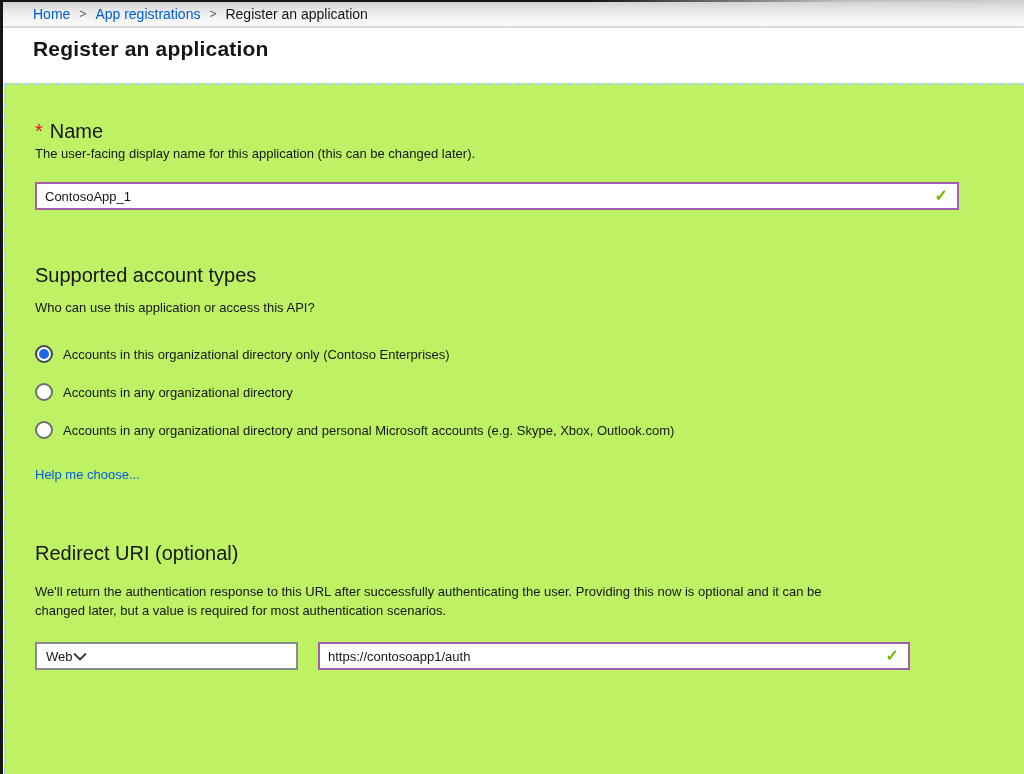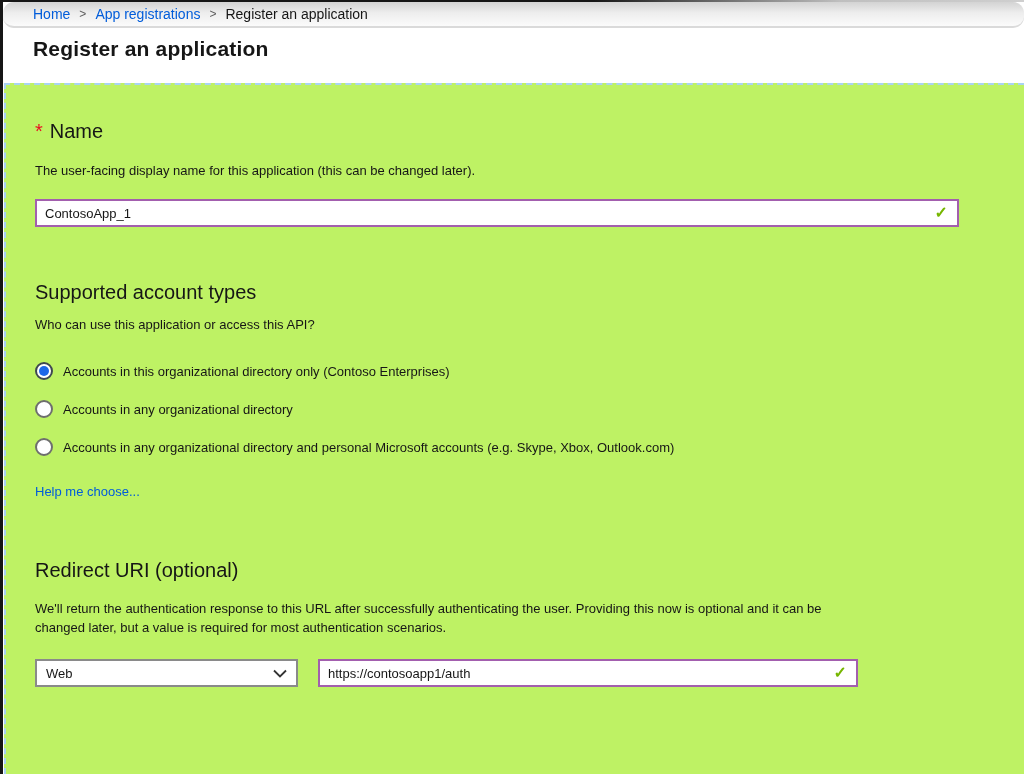--- a/index.html
+++ b/index.html
@@ -11,21 +11,21 @@
   }
   .left-edge-bar { position:absolute; left:0; top:0; width:3px; height:774px; background:#161616; z-index:9; }
   .top-edge-line { position:absolute; left:0; top:0; width:1024px; height:2px; z-index:10;
     background:linear-gradient(to right,#161616 0%,#161616 58%,#bfbfbf 82%,#cfcfcf 100%); }
 
   
   .breadcrumb-bar {
     position:absolute; top:2px; left:3px; right:0; height:26px;
     background:linear-gradient(to bottom,#d3d3d3 0%,#ededed 45%,#fbfbfb 100%);
     border-bottom:2px solid #dadada;
-    display:flex; align-items:center; padding-left:30px; font-size:14px;border-radius:11px;
+    display:flex; align-items:center; padding-left:30px; font-size:14px;
   }
   .crumb-link { color:#015cda; cursor:pointer; }
   .crumb-sep { color:#5e5e5e; margin:0 9px; font-size:12px; }
   .crumb-current { color:#161616; }
 
   
   .page-header { position:absolute; top:30px; left:3px; right:0; height:53px; background:#fff; padding-left:30px; }
   .page-title { font-size:21px; font-weight:700; color:#161616; margin:7px 0 0 0; line-height:24px; letter-spacing:0.2px; }
   .preview-badge { font-size:10px; color:#737373; letter-spacing:1.2px; margin-top:2px; }
 
@@ -34,21 +34,21 @@
     position:absolute; top:83px; left:4px; right:0; bottom:0;
     border-top:2px dashed #a9d3f2; border-left:2px dashed #a9d3f2;
     background:#bef264; padding-left:29px;
   }
 
   h2.section-title { font-size:20px; font-weight:400; color:#161616; margin:0; line-height:26px; }
   .required-marker { color:#e81123; margin-right:7px; }
   .body-text { font-size:13px; color:#161616; margin:0; line-height:19px; }
 
   .section-name { margin-top:33px; }
-  .section-name .body-text { margin-top:17px; }
+  .section-name .body-text { }
 
   .text-input {
     height:28px; border:2px solid #a35fae; background:#fff;
     display:flex; align-items:center;
   }
   .text-input input {
     flex:1; border:none; outline:none; background:transparent;
     font-size:13px; color:#161616; padding:0 8px;
     font-family:"Liberation Sans", sans-serif;
   }
@@ -69,24 +69,24 @@
   .radio-row.selected .radio-dot { display:block; }
   .radio-label { font-size:13px; color:#161616; }
 
   .help-link { display:inline-block; color:#015cda; font-size:13px; margin-top:8px; cursor:pointer; }
 
   .section-redirect { margin-top:57px; }
   .section-redirect .body-text { margin-top:16px; max-width:806px; }
   .controls-row { display:flex; align-items:center; margin-top:22px; }
   .select-box {
     width:263px; height:28px; border:2px solid #8a8a8a; background:#fff;
-    display:flex; align-items:center; justify-content:space-between;
+    display:flex; align-items:center; justify-content:flex-start;
     padding:0 9px; font-size:13px; margin-right:20px; cursor:pointer;
   }
-  .uri-input-wrap { width:540px; }
+  .uri-input-wrap { width:592px; }
 </style>
 </head>
 <body>
 
 <div class="left-edge-bar"></div>
 <div class="top-edge-line"></div>
 
 <div class="breadcrumb-bar">
   <span class="crumb-link">Home</span>
   <span class="crumb-sep">&gt;</span>

